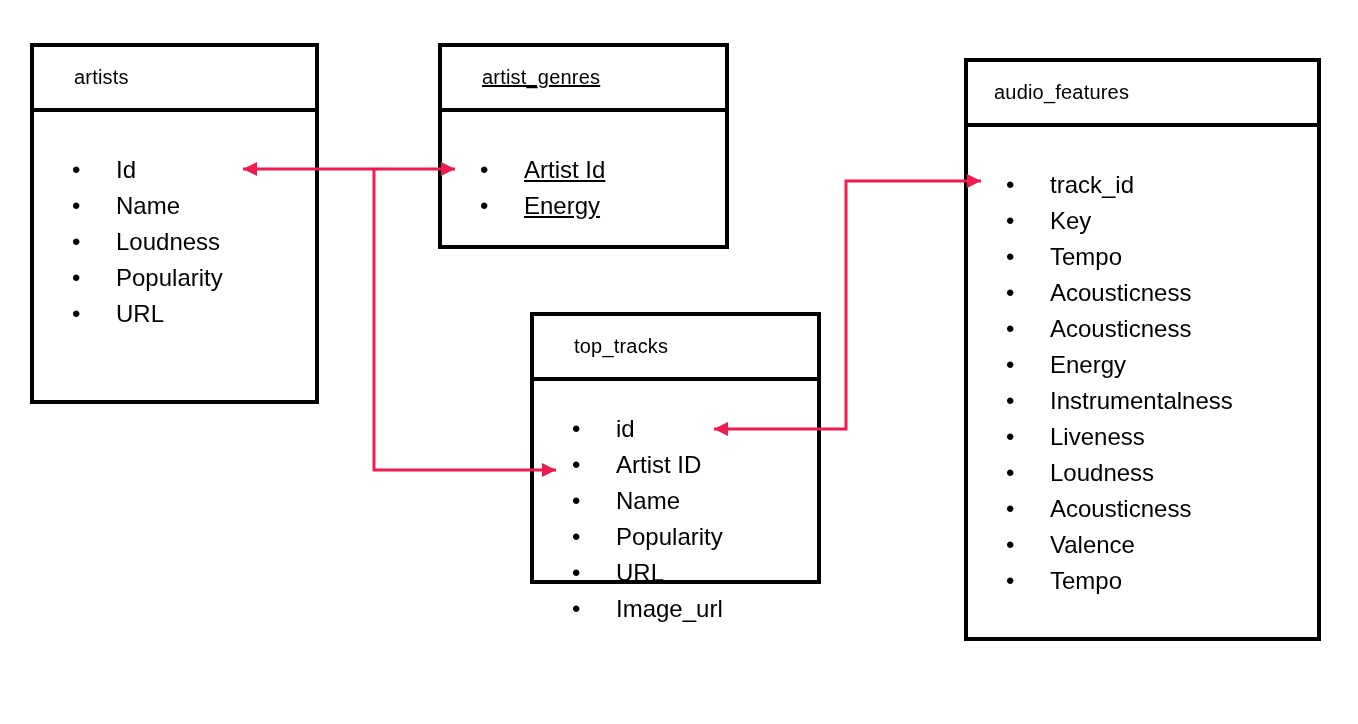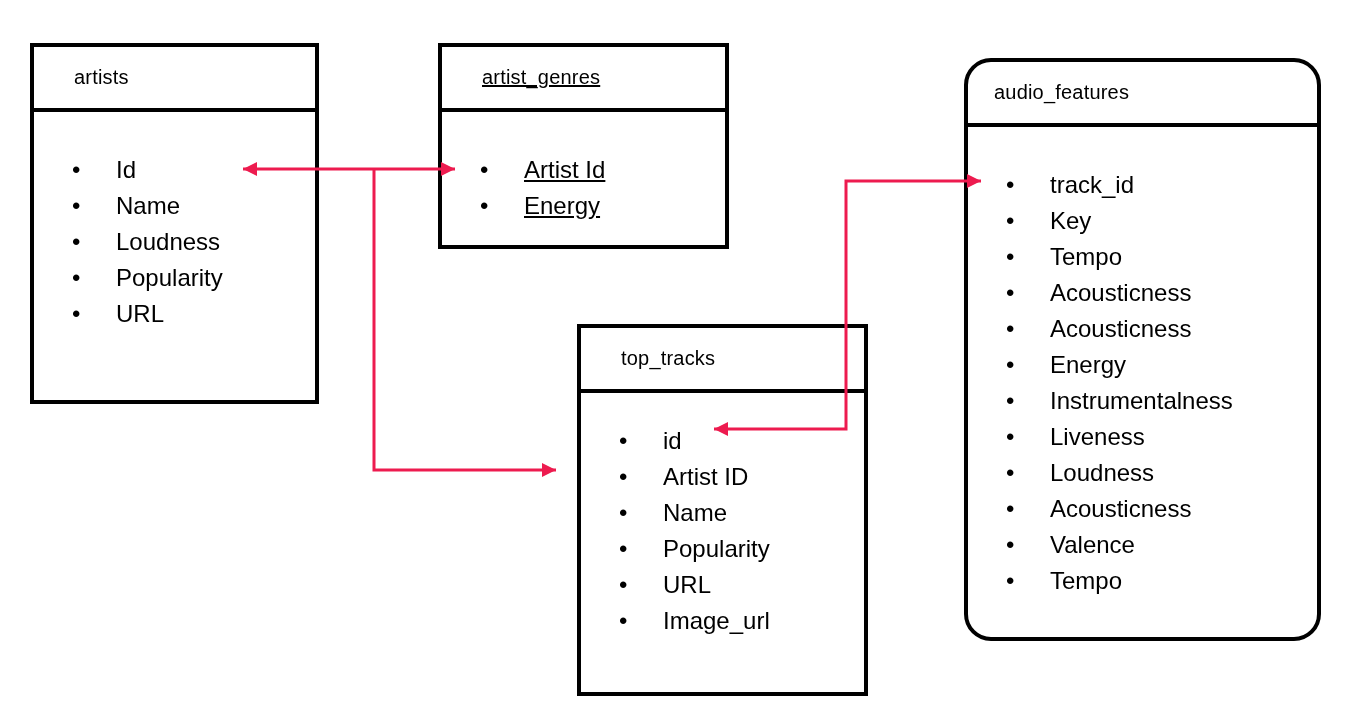--- a/index.html
+++ b/index.html
@@ -44,22 +44,22 @@
     position: absolute;
     left: 38px;
     top: 0;
     font-size: 24px;
     line-height: 36px;
   }
 
   
   #t-artists        { left: 30px;  top: 43px;  width: 289px; height: 361px; }
   #t-artist-genres  { left: 438px; top: 43px;  width: 291px; height: 206px; text-decoration: underline; }
-  #t-top-tracks     { left: 530px; top: 324px; width: 291px; height: 372px; margin-left: 47px; }
-  #t-audio-features { left: 964px; top: 58px;  width: 357px; height: 583px; border-radius: 27px; }
+  #t-top-tracks     { left: 530px; top: 312px; width: 291px; height: 272px; }
+  #t-audio-features { left: 964px; top: 58px;  width: 357px; height: 583px; }
   #t-top-tracks .box-body { padding-top: 30px; }
   #t-audio-features .box-header { padding-left: 26px; }
 
   .arrow-layer {
     position: absolute;
     left: 0; top: 0;
     width: 1358px; height: 724px;
     pointer-events: none;
   }
   .arrow-layer path, .arrow-layer line {

